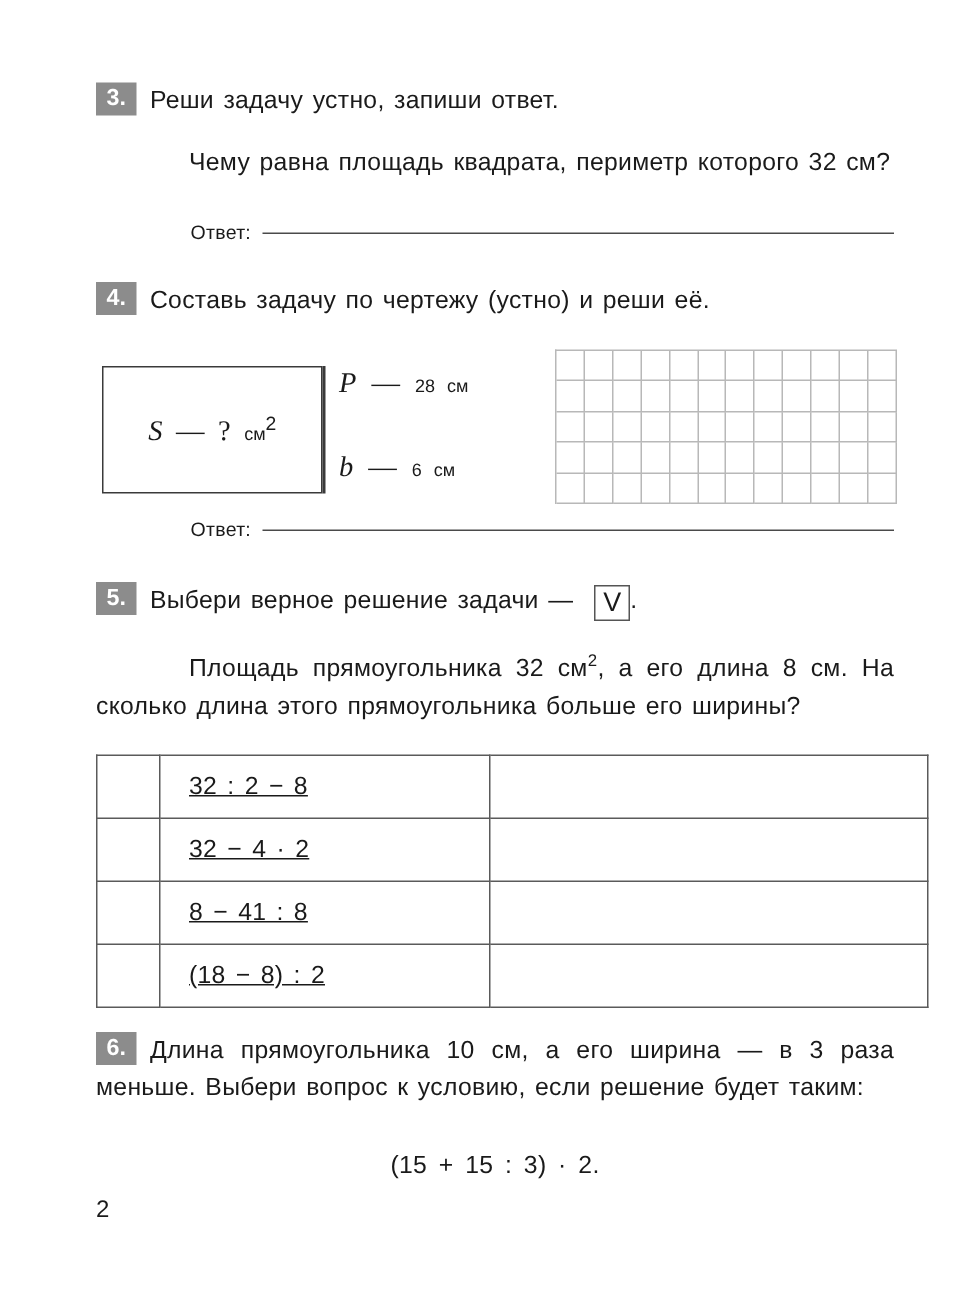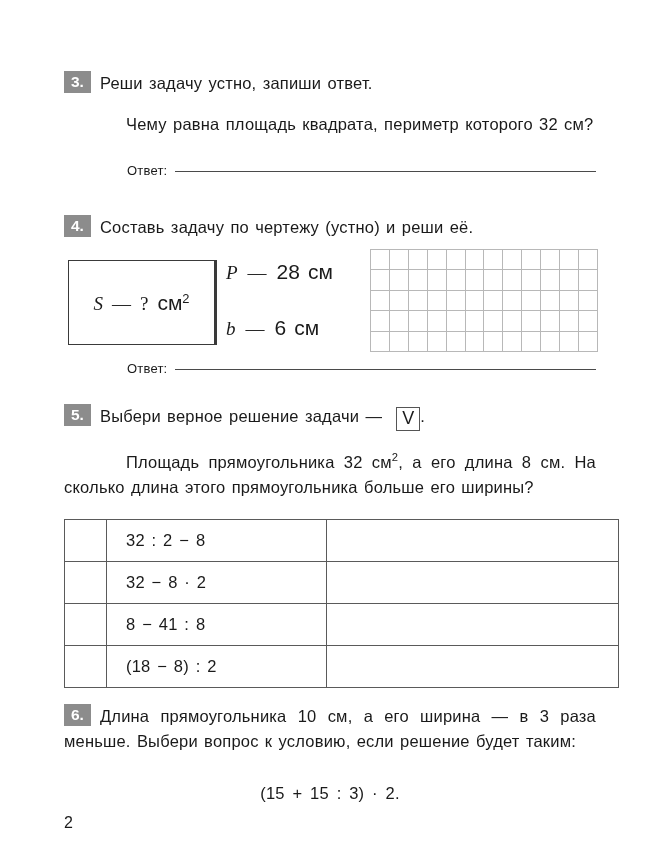--- a/index.html
+++ b/index.html
@@ -11,21 +11,21 @@
     height: 860px;
     background: #ffffff;
     font-family: "Liberation Sans", sans-serif;
     color: #1a1a1a;
     position: relative;
     overflow: hidden;
   }
 
   .page {
     position: absolute;
-    left: 0; top: 16px;
+    left: 0; top: 0;
     width: 650px;
     height: 759px;
   }
 
   
   .task {
     position: absolute;
     left: 64px;
     width: 532px;
   }
@@ -109,21 +109,21 @@
     font-family: "Liberation Serif", serif;
     font-size: 19px;
     white-space: nowrap;
   }
   .sym-italic {
     font-family: "Liberation Serif", serif;
     font-style: italic;
   }
   .unit-sans {
     font-family: "Liberation Sans", sans-serif;
-    font-size: 21px;
+    font-size: 12px;
   }
   .sup {
     font-size: 0.68em;
     vertical-align: super;
     font-family: "Liberation Sans", sans-serif;
   }
 
   .brace-line {
     position: absolute;
     left: 151px;
@@ -182,20 +182,21 @@
   }
 
   
   .options-table {
     position: absolute;
     left: 64px;
     top: 503px;
     width: 532px;
     border-collapse: collapse;
     table-layout: fixed;
+    text-decoration: underline;
   }
   .options-table td {
     border: 1px solid #5a5a5a;
     height: 41px;
     padding: 0;
     font-size: 16.5px;
     letter-spacing: 0.2px;
     word-spacing: 2px;
   }
   .col-check { width: 41px; }
@@ -233,21 +234,21 @@
 
   <div class="task" style="top:96px;">
     <p class="para first-line-indent">Чему равна площадь квадрата, периметр которого 32 см?</p>
   </div>
 
   <div class="answer-row" style="top:147px;">
     <span class="answer-label">Ответ:</span>
     <span class="answer-rule"></span>
   </div>
 
-  <div class="task" style="top:188px;margin-top:11px;">
+  <div class="task" style="top:188px;">
     <p class="para"><span class="badge">4.</span><span>Составь задачу по чертежу (устно) и реши её.</span></p>
   </div>
 
   <div class="figure4">
 
     <div class="rect-box">
       <div class="rect-box-label">
         <span class="sym-italic">S</span><span style="margin:0 9px;">—</span><span>?</span><span class="unit-sans" style="margin-left:9px;">см</span><span class="sup">2</span>
       </div>
     </div>
@@ -342,21 +343,21 @@
 
   <table class="options-table">
     <tbody id="options-tbody">
         <tr>
           <td class="col-check"></td>
           <td class="col-expr">32 : 2 − 8</td>
           <td class="col-blank"></td>
         </tr>
         <tr>
           <td class="col-check"></td>
-          <td class="col-expr">32 − 8 · 2</td>
+          <td class="col-expr">32 − 4 · 2</td>
           <td class="col-blank"></td>
         </tr>
         <tr>
           <td class="col-check"></td>
           <td class="col-expr">8 − 41 : 8</td>
           <td class="col-blank"></td>
         </tr>
         <tr>
           <td class="col-check"></td>
           <td class="col-expr">(18 − 8) : 2</td>

